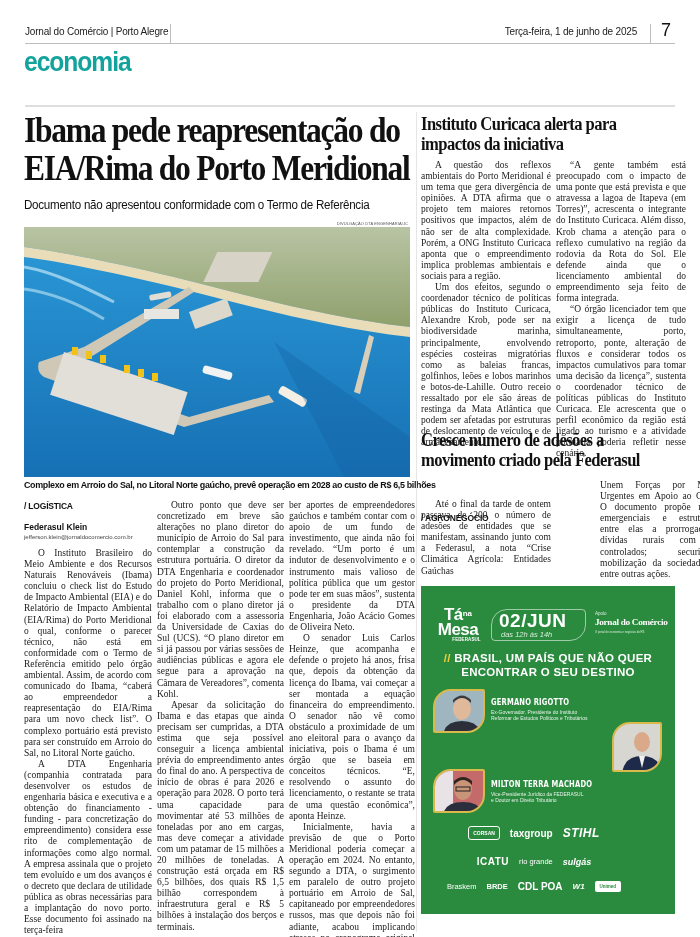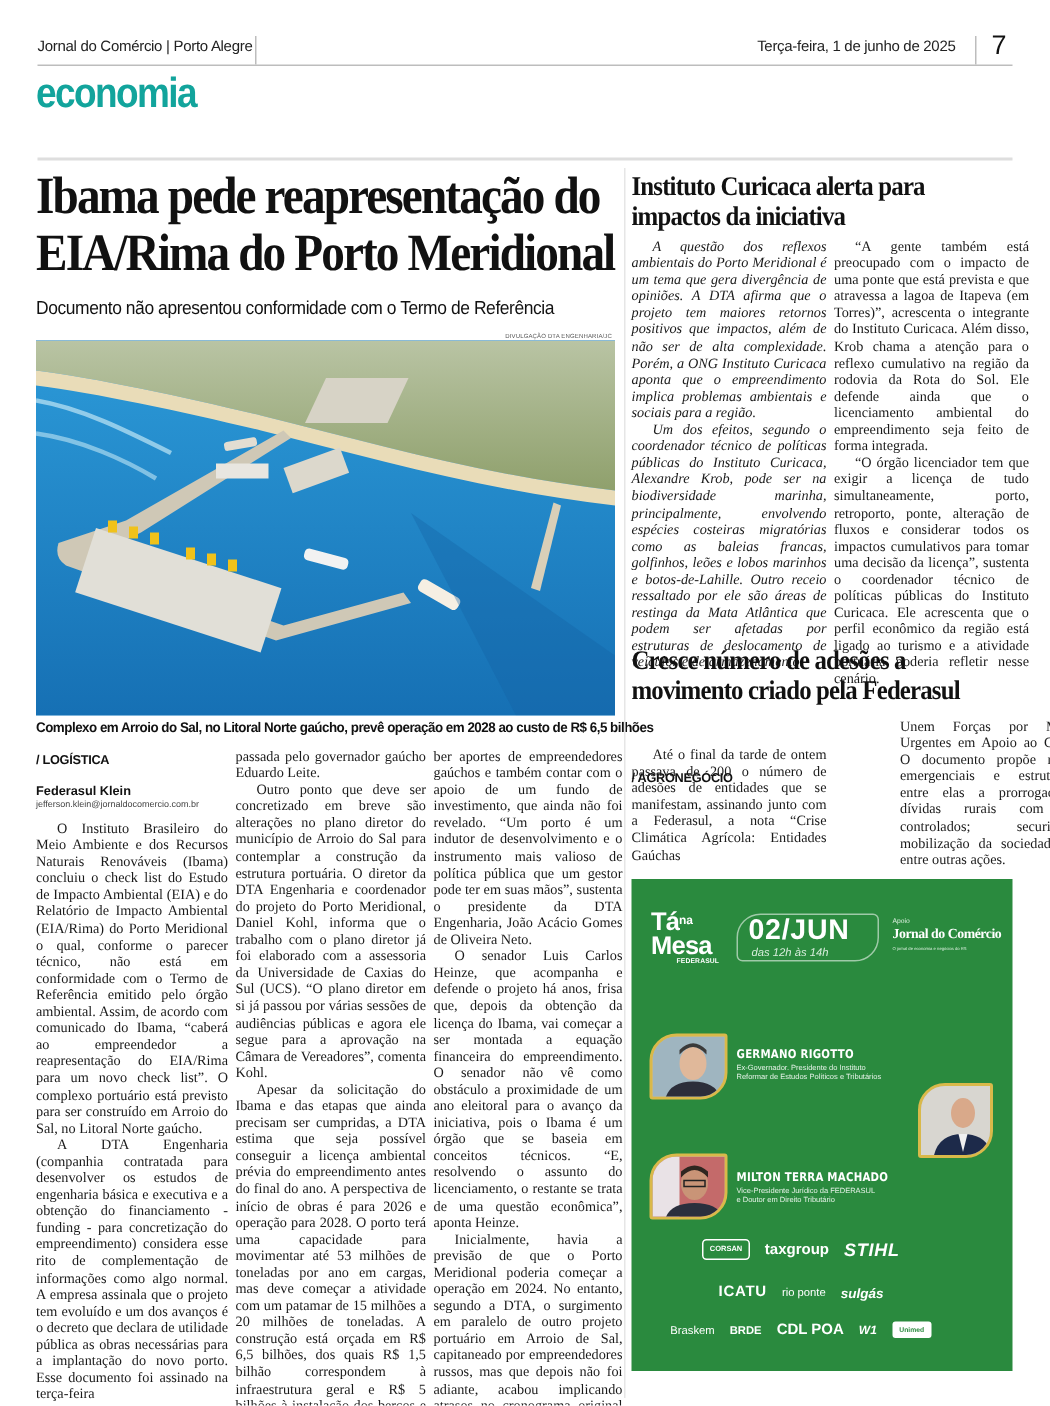--- a/index.html
+++ b/index.html
@@ -33,32 +33,32 @@
   .col p { text-indent: 14px; }
   .col p.noindent { text-indent: 0; }
   .lead-col1 { left: 24px; top: 548px; width: 128px; }
   .lead-col2 { left: 157px; top: 500px; width: 127px; }
   .lead-col3 { left: 289px; top: 500px; width: 126px; }
 
   .vrule { position: absolute; left: 416px; top: 112px; width: 1px; height: 820px; background: #e6e6e6; }
 
   
   .rs1-headline { position: absolute; left: 421px; top: 114px; width: 270px; font-family: "Liberation Serif", serif; font-weight: bold; font-size: 18px; line-height: 20px; color: #111; letter-spacing: -0.6px; transform: scaleX(0.92); transform-origin: left top; white-space: nowrap; }
-  .rs1-col1 { left: 421px; top: 160px; width: 130px; font-style: italic; }
+  .rs1-col1 { left: 421px; top: 160px; width: 130px; }
   .rs1-col2 { left: 556px; top: 160px; width: 130px; }
 
   
   .rs2-headline { position: absolute; left: 421px; top: 430px; width: 270px; font-family: "Liberation Serif", serif; font-weight: bold; font-size: 18px; line-height: 20px; color: #111; letter-spacing: -0.6px; transform: scaleX(0.92); transform-origin: left top; white-space: nowrap; }
   .rs2-kicker { position: absolute; left: 421px; top: 481px; margin-top: 32px; }
   .rs2-col1 { left: 421px; top: 499px; width: 130px; }
   .rs2-col2 { left: 556px; top: 480px; width: 130px; margin-left: 44px; }
 
   
   .ad { position: absolute; left: 421px; top: 586px; width: 254px; height: 328px; background: #2a8a3e; overflow: hidden; color: #fff; font-family: "Liberation Sans", sans-serif; }
-  .ad-logo { position: absolute; left: 13px; top: 20px; width: 48px; line-height: 1; }
+  .ad-logo { position: absolute; left: 13px; top: 20px; width: 48px; line-height: 1; text-align: center; }
   .ad-logo .ta { font-size: 17px; font-weight: bold; letter-spacing: -0.6px; }
   .ad-logo .na { font-size: 8px; font-weight: bold; vertical-align: 4px; }
   .ad-logo .mesa { font-size: 17px; font-weight: bold; letter-spacing: -0.5px; display: block; margin-top: -2px; }
   .ad-logo .fed { font-size: 4.5px; font-weight: bold; display: block; margin-left: 17px; letter-spacing: 0.1px; }
   .ad-date-box { position: absolute; left: 70px; top: 23px; width: 95px; height: 32px; border: 1px solid rgba(255,255,255,0.55); border-radius: 16px 4px 16px 4px; }
   .ad-date { position: absolute; left: 78px; top: 24px; font-size: 19px; font-weight: bold; letter-spacing: 0.5px; }
   .ad-time { position: absolute; left: 80px; top: 44px; font-size: 7.5px; font-style: italic; color: #d9eedd; }
   .ad-apoio { position: absolute; left: 174px; top: 25px; font-size: 4.5px; color: #d9eedd; }
   .ad-jc { position: absolute; left: 174px; top: 31px; font-family: "Liberation Serif", serif; font-size: 9.2px; font-weight: bold; letter-spacing: -0.3px; white-space: nowrap; }
   .ad-jc-sub { position: absolute; left: 174px; top: 44px; font-size: 2.8px; color: #d9eedd; }
@@ -154,21 +154,20 @@
 
   <div class="kicker lead-kicker">/ LOGÍSTICA</div>
   <div class="byline-name">Federasul Klein</div>
   <a class="byline-email">jefferson.klein@jornaldocomercio.com.br</a>
 
   <div class="col lead-col1">
     <p>O Instituto Brasileiro do Meio Ambiente e dos Recursos Naturais Renováveis (Ibama) concluiu o check list do Estudo de Impacto Ambiental (EIA) e do Relatório de Impacto Ambiental (EIA/Rima) do Porto Meridional o qual, conforme o parecer técnico, não está em conformidade com o Termo de Referência emitido pelo órgão ambiental. Assim, de acordo com comunicado do Ibama, “caberá ao empreendedor a reapresentação do EIA/Rima para um novo check list”. O complexo portuário está previsto para ser construído em Arroio do Sal, no Litoral Norte gaúcho.</p>
     <p>A DTA Engenharia (companhia contratada para desenvolver os estudos de engenharia básica e executiva e a obtenção do financiamento - funding - para concretização do empreendimento) considera esse rito de complementação de informações como algo normal. A empresa assinala que o projeto tem evoluído e um dos avanços é o decreto que declara de utilidade pública as obras necessárias para a implantação do novo porto. Esse documento foi assinado na terça-feira</p>
   </div>
   <div class="col lead-col2">
-    <p class="noindent">passada pelo governador gaúcho Eduardo Leite.</p>
     <p>Outro ponto que deve ser concretizado em breve são alterações no plano diretor do município de Arroio do Sal para contemplar a construção da estrutura portuária. O diretor da DTA Engenharia e coordenador do projeto do Porto Meridional, Daniel Kohl, informa que o trabalho com o plano diretor já foi elaborado com a assessoria da Universidade de Caxias do Sul (UCS). “O plano diretor em si já passou por várias sessões de audiências públicas e agora ele segue para a aprovação na Câmara de Vereadores”, comenta Kohl.</p>
     <p>Apesar da solicitação do Ibama e das etapas que ainda precisam ser cumpridas, a DTA estima que seja possível conseguir a licença ambiental prévia do empreendimento antes do final do ano. A perspectiva de início de obras é para 2026 e operação para 2028. O porto terá uma capacidade para movimentar até 53 milhões de toneladas por ano em cargas, mas deve começar a atividade com um patamar de 15 milhões a 20 milhões de toneladas. A construção está orçada em R$ 6,5 bilhões, dos quais R$ 1,5 bilhão correspondem à infraestrutura geral e R$ 5 bilhões à instalação dos berços e terminais.</p>
 
   </div>
   <div class="col lead-col3">
     <p class="noindent">ber aportes de empreendedores gaúchos e também contar com o apoio de um fundo de investimento, que ainda não foi revelado. “Um porto é um indutor de desenvolvimento e o instrumento mais valioso de política pública que um gestor pode ter em suas mãos”, sustenta o presidente da DTA Engenharia, João Acácio Gomes de Oliveira Neto.</p>
     <p>O senador Luis Carlos Heinze, que acompanha e defende o projeto há anos, frisa que, depois da obtenção da licença do Ibama, vai começar a ser montada a equação financeira do empreendimento. O senador não vê como obstáculo a proximidade de um ano eleitoral para o avanço da iniciativa, pois o Ibama é um órgão que se baseia em conceitos técnicos. “E, resolvendo o assunto do licenciamento, o restante se trata de uma questão econômica”, aponta Heinze.</p>
     <p>Inicialmente, havia a previsão de que o Porto Meridional poderia começar a operação em 2024. No entanto, segundo a DTA, o surgimento em paralelo de outro projeto portuário em Arroio de Sal, capitaneado por empreendedores russos, mas que depois não foi adiante, acabou implicando atrasos no cronograma original do complexo, assim como questões envolvendo aquisições de terrenos.</p>
   </div>
 </article>
@@ -209,20 +208,25 @@
     <span class="ta">Tá</span><span class="na">na</span>
     <span class="mesa">Mesa</span>
     <span class="fed">FEDERASUL</span>
   </div>
   <div class="ad-date-box"></div>
   <div class="ad-date">02/JUN</div>
   <div class="ad-time">das 12h às 14h</div>
   <div class="ad-apoio">Apoio</div>
   <div class="ad-jc">Jornal do Comércio</div>
   <div class="ad-jc-sub">O jornal de economia e negócios do RS</div>
+  <div class="ad-slogan">
+    <span class="slash">//</span>
+    <span>BRASIL, UM PAÍS QUE NÃO QUER</span><br>
+    <span>ENCONTRAR O SEU DESTINO</span>
+  </div>
 
   <div class="speaker sp1">
     <div class="ph">
       <svg width="52" height="44" viewBox="0 0 52 44">
           <rect width="52" height="44" fill="#9fb5c0"></rect>
           <ellipse cx="27" cy="18" rx="9" ry="11" fill="#e0b89a"></ellipse>
           <path d="M18 12 Q27 2 36 12 L36 9 Q27 0 18 9 Z" fill="#3a3a3a"></path>
           <path d="M8 44 Q10 30 27 30 Q44 30 46 44 Z" fill="#2c2e3a"></path>
         </svg>
     </div>
@@ -256,21 +260,21 @@
   </div>
 
   <div class="sponsors">
     <div class="sp-row r1">
       <span class="spn corsan">CORSAN</span>
       <span class="spn tax">taxgroup</span>
       <span class="spn stihl">STIHL</span>
     </div>
     <div class="sp-row r2">
       <span class="spn icatu">ICATU</span>
-      <span class="spn riog">rio ponte</span>
+      <span class="spn riog">rio grande</span>
       <span class="spn sulgas">sulgás</span>
     </div>
     <div class="sp-row r3">
       <span class="spn braskem">Braskem</span>
       <span class="spn brde">BRDE</span>
       <span class="spn cdl">CDL POA</span>
       <span class="spn wi">W1</span>
       <span class="spn unimed">Unimed</span>
     </div>
   </div>

